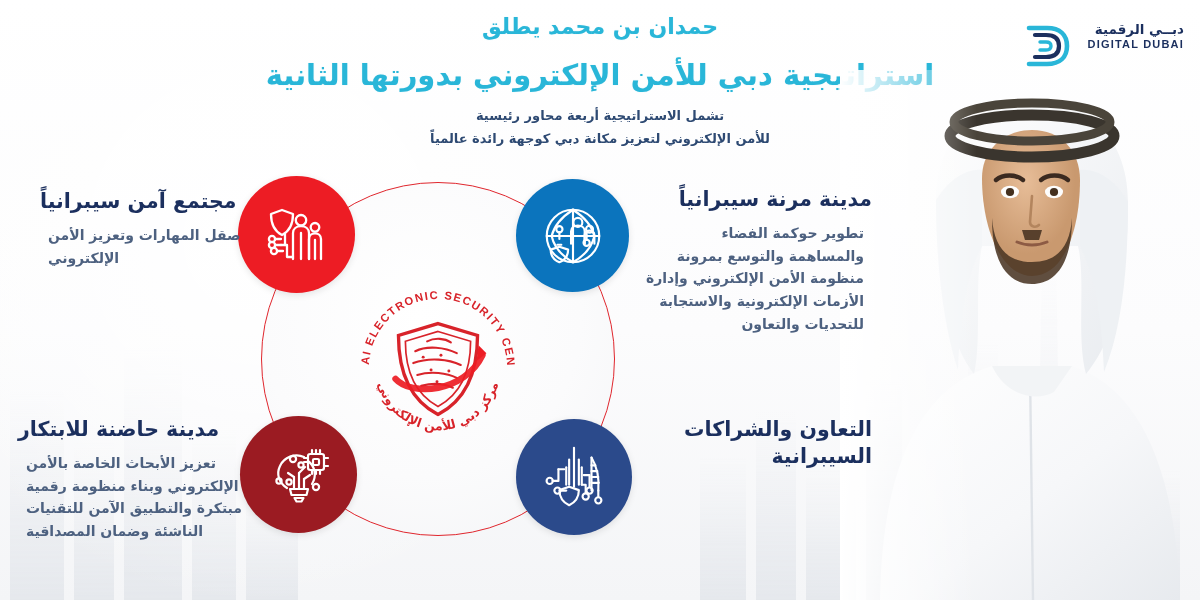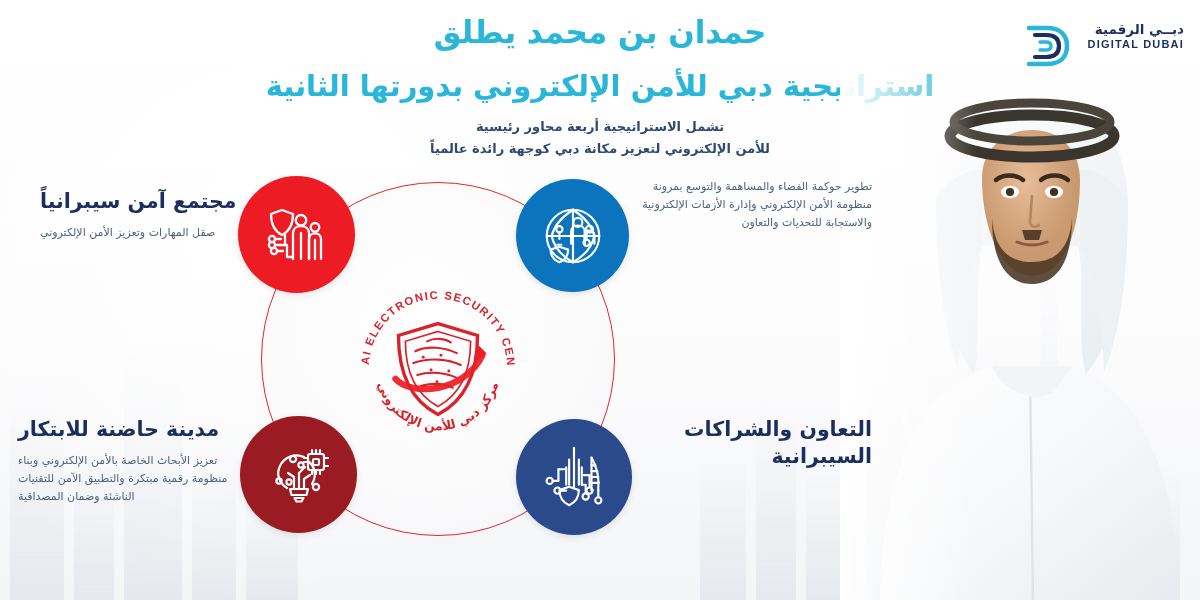--- a/index.html
+++ b/index.html
@@ -22,21 +22,21 @@
     background:radial-gradient(circle,rgba(255,255,255,.95) 0%,rgba(255,255,255,0) 68%);
     pointer-events:none;
   }
 
   
   .header{position:absolute;top:14px;left:0;width:1200px;text-align:center;}
   .h-line{
     color:#29b6d8;font-weight:bold;line-height:1.18;letter-spacing:0;
     text-shadow:0 0 1px rgba(41,182,216,.25);
   }
-  .h1{font-size:31px;}
+  .h1{font-size:22px;}
   .h2{font-size:29px;margin-top:18px;}
   .sub{
     margin-top:13px;color:#2e4a73;font-size:13px;font-weight:bold;line-height:1.72;
   }
 
   
   .logo{position:absolute;top:22px;right:16px;display:flex;align-items:flex-start;gap:17px;}
   .logo-txt{text-align:right;line-height:1.05;}
   .logo-ar{color:#1b2f5e;font-size:13.5px;font-weight:bold;letter-spacing:.4px;}
   .logo-en{color:#1b2f5e;font-size:11px;font-weight:bold;letter-spacing:1.2px;margin-top:3px;font-family:"Liberation Sans",sans-serif;}
@@ -60,21 +60,21 @@
   .n-bl{left:2px;   top:240px; width:117px;height:117px;background:#9b1b22;}
   .n-br{left:278px; top:243px; width:116px;height:116px;background:#2b4a8b;}
 
   .desc-logo{position:absolute;left:116px;top:108px;width:168px;height:168px;}
 
   
   .quad{position:absolute;}
   .q-title{
     color:#1b2f5e;font-weight:bold;font-size:20.5px;line-height:1.32;margin:8px 0 9px 0;
   }
-  .q-body{color:#4d6180;font-size:11px;line-height:1.62;font-weight:normal;margin:0;}
+  .q-body{color:#4d6180;font-size:14px;line-height:1.62;font-weight:bold;margin:8px;}
 
   .q-tl{left:40px; top:180px; width:215px;text-align:left;}
   .q-tl .q-title,.q-tl .q-body{text-align:left;direction:rtl;}
   .q-bl{left:18px; top:408px; width:238px;text-align:left;}
   .q-bl .q-title,.q-bl .q-body{text-align:left;direction:rtl;}
   .q-tr{left:636px;top:178px; width:236px;text-align:right;direction:rtl;}
   .q-br{left:636px;top:408px; width:236px;text-align:right;direction:rtl;}
 
   .icon-svg{display:block;}
 </style>
@@ -333,20 +333,21 @@
       </svg>
     </div>
   </div>
 
   <div class="quad q-tl">
     <p class="q-title">مجتمع آمن سيبرانياً</p>
     <p class="q-body">صقل المهارات وتعزيز الأمن الإلكتروني</p>
   </div>
 
   <div class="quad q-tr">
+    <p class="q-title">مدينة مرنة سيبرانياً</p>
     <p class="q-body">تطوير حوكمة الفضاء والمساهمة والتوسع بمرونة منظومة الأمن الإلكتروني وإدارة الأزمات الإلكترونية والاستجابة للتحديات والتعاون</p>
   </div>
 
   <div class="quad q-bl">
     <p class="q-title">مدينة حاضنة للابتكار</p>
     <p class="q-body">تعزيز الأبحاث الخاصة بالأمن الإلكتروني وبناء منظومة رقمية مبتكرة والتطبيق الآمن للتقنيات الناشئة وضمان المصداقية</p>
   </div>
 
   <div class="quad q-br">
     <p class="q-title">التعاون والشراكات السيبرانية</p>

